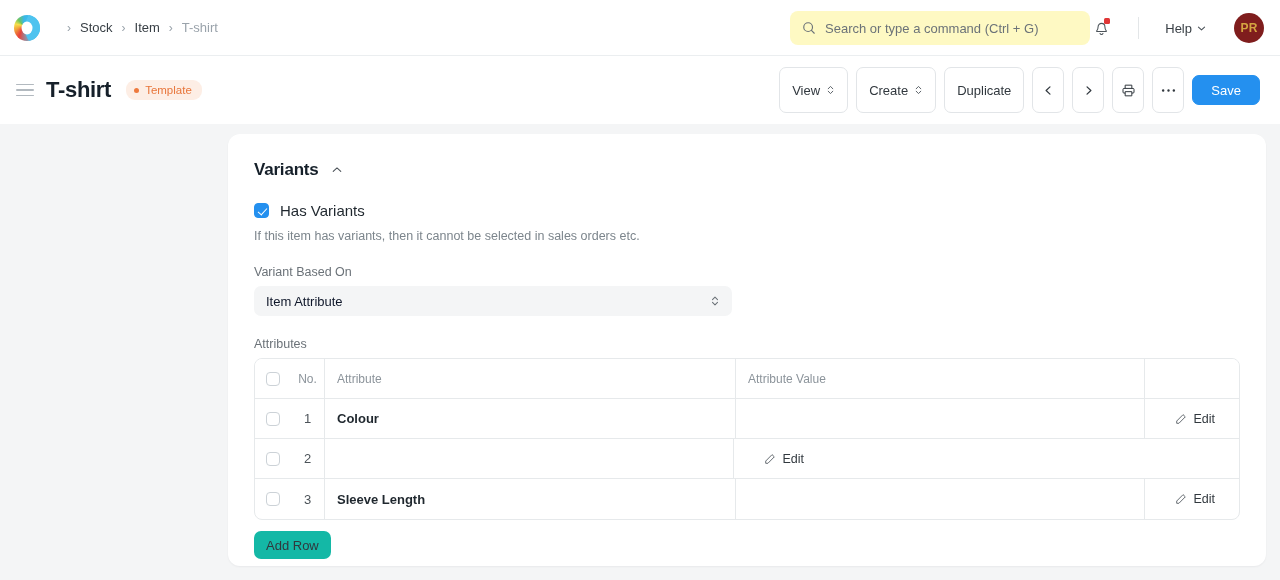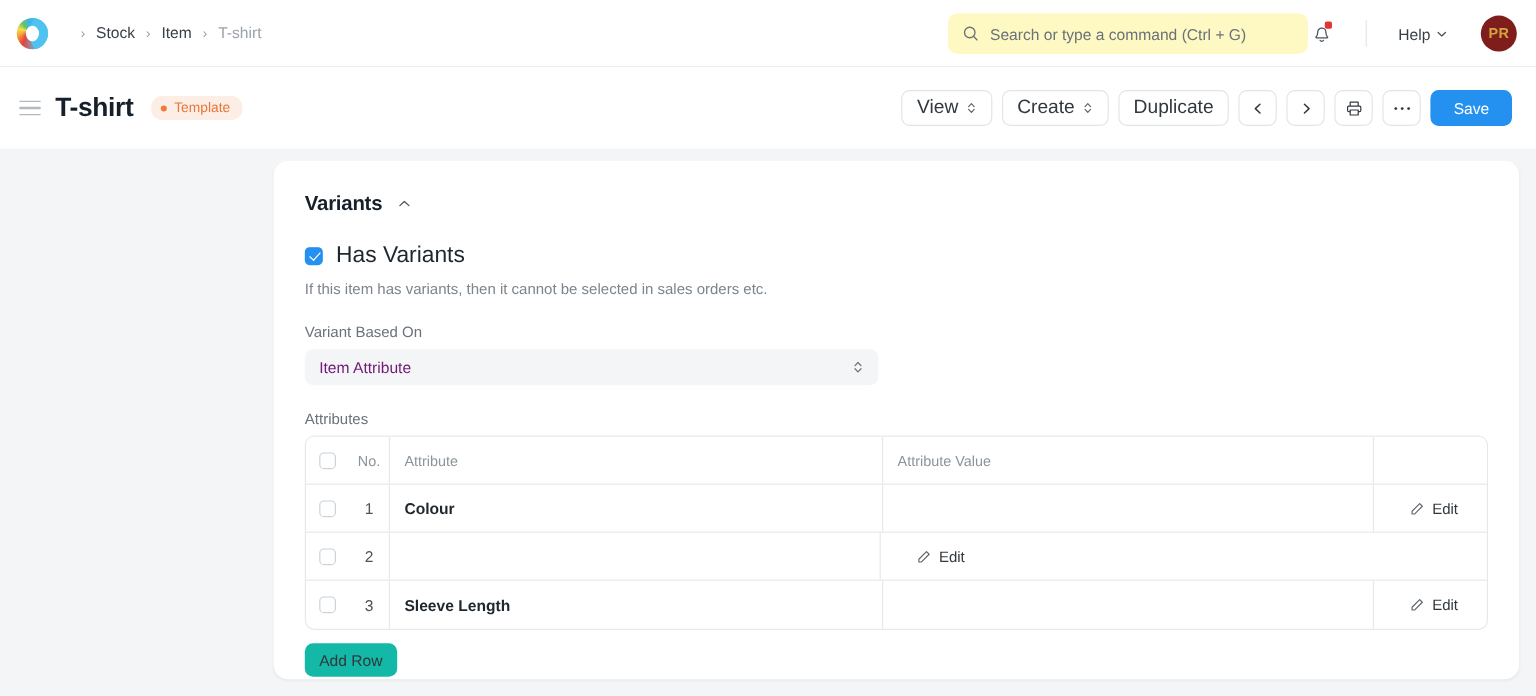--- a/index.html
+++ b/index.html
@@ -207,25 +207,25 @@
   }
 
   .toolbar {
     position: absolute;
     right: 20px;
     display: flex;
     align-items: center;
     gap: 8px;
   }
   .tb-btn {
-    height: 30px;
+    height: 46px;
     background: #ffffff;
     border: 1px solid #e2e5e8;
     border-radius: 7px;
-    font-size: 16px;
+    font-size: 13px;
     color: #31383e;
     display: inline-flex;
     align-items: center;
     justify-content: center;
     gap: 6px;
     padding: 0 12px;
     cursor: pointer;
     font-family: inherit;
     white-space: nowrap;
   }
@@ -300,21 +300,21 @@
   }
   .chk.checked::after {
     content: "";
     position: absolute;
     left: 4.6px; top: 1.6px;
     width: 4px; height: 8px;
     border: solid #ffffff;
     border-width: 0 1.8px 1.8px 0;
     transform: rotate(42deg);
   }
-  .chk-label { font-size: 19px; color: #1f272e; }
+  .chk-label { font-size: 15px; color: #1f272e; }
 
   .help-text {
     font-size: 12.5px;
     color: #7c858c;
     margin-bottom: 22px;
   }
 
   .field-label {
     font-size: 12.5px;
     color: #6b7278;
@@ -323,21 +323,21 @@
 
   .select-field {
     width: 478px;
     height: 30px;
     background: #f4f5f6;
     border-radius: 7px;
     display: flex;
     align-items: center;
     padding: 0 12px;
     font-size: 13px;
-    color: #701a75;
+    color: #0f172a;
     cursor: pointer;
     position: relative;
     margin-bottom: 21px;
   }
   .select-field .caret {
     position: absolute;
     right: 12px;
     top: 50%;
     transform: translateY(-50%);
     display: flex;

